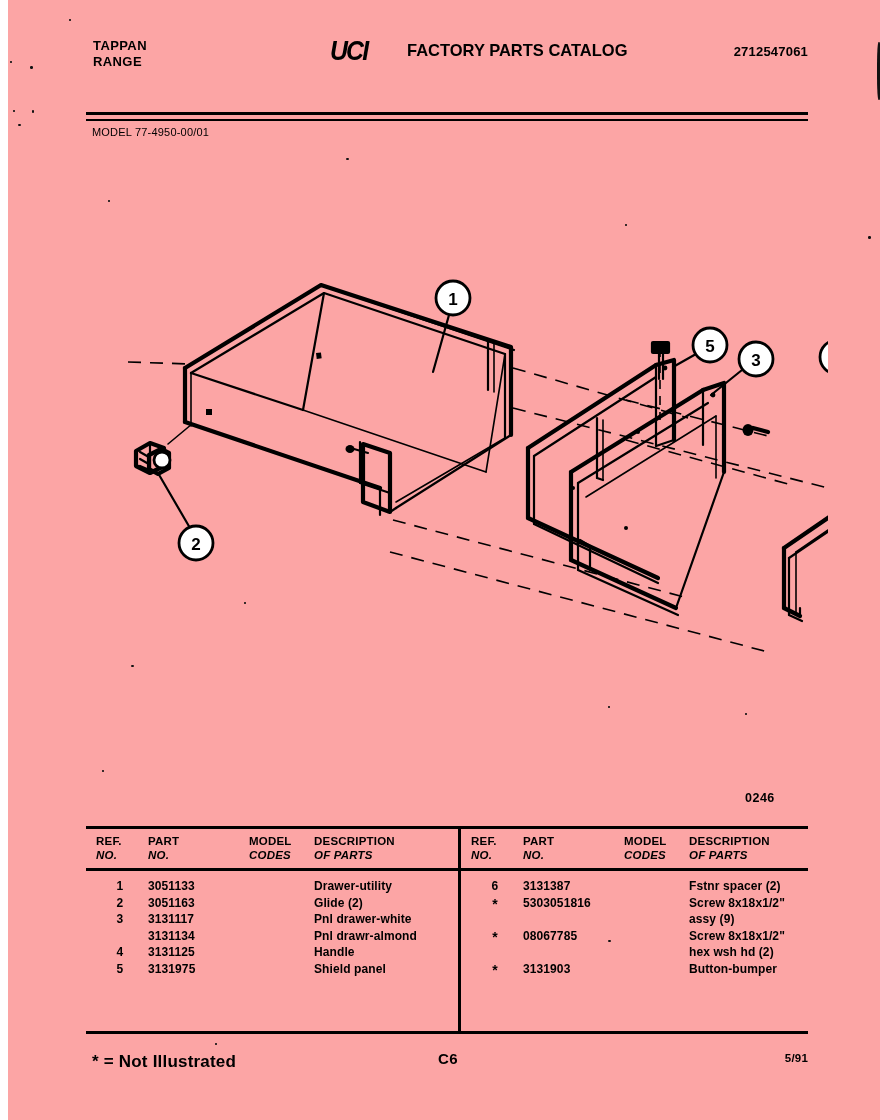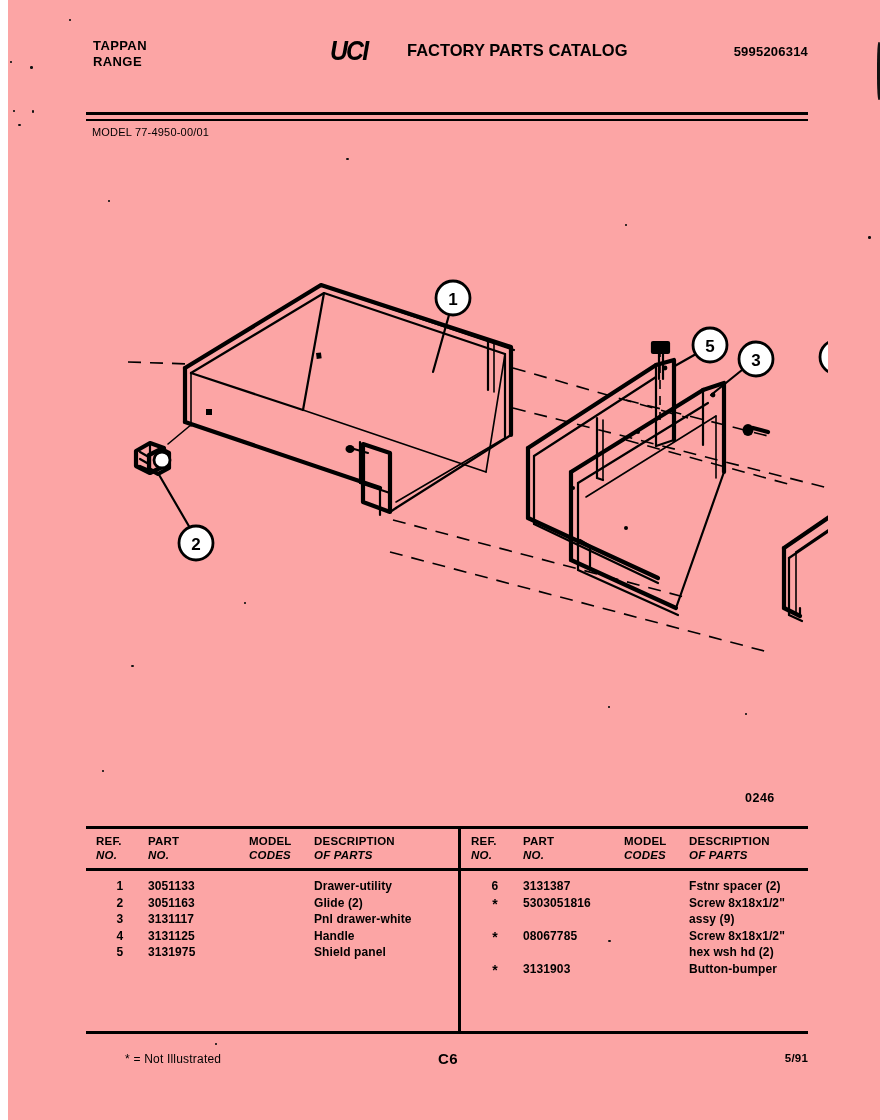--- a/index.html
+++ b/index.html
@@ -206,24 +206,23 @@
   .cell.model { left: 152px; width: 74px; }
   .cell.desc  { left: 228px; width: 165px; }
 
   .cell.ref.star { font-size: 14px; line-height: 18px; }
 
   
   .foot-note {
     position: absolute;
     left: 84px;
     top: 1052px;
-    font-size: 12px;
-    font-weight: normal;
+    font-size: 17px;
+    font-weight: bold;
     letter-spacing: 0.2px;
-    margin-left: 33px;
   }
   .foot-page {
     position: absolute;
     left: 0;
     top: 1050px;
     width: 880px;
     text-align: center;
     font-size: 15px;
     font-weight: bold;
     letter-spacing: 0.5px;
@@ -273,21 +272,21 @@
   <div class="brand">
     <div>TAPPAN</div>
     <div>RANGE</div>
   </div>
 
   <div class="uci-block">
     <span class="uci-logo">UCI</span>
     <span class="uci-title">FACTORY PARTS CATALOG</span>
   </div>
 
-  <div class="cat-number">5995206314</div>
+  <div class="cat-number">2712547061</div>
 
   <div class="rule-thick" style="top:112px;"></div>
   <div class="rule-thin" style="top:119px;"></div>
 
   <div class="model-line">MODEL 77-4950-00/01</div>
 
   <div class="illus">
     <svg width="700" height="450" viewBox="0 0 700 450">
       <defs>
         <style>
@@ -525,20 +524,26 @@
           <span class="cell model"></span>
           <span class="cell desc">Glide (2)</span>
         </div>
         <div class="prow">
           <span class="cell ref">3</span>
           <span class="cell part">3131117</span>
           <span class="cell model"></span>
           <span class="cell desc">Pnl drawer-white</span>
         </div>
         <div class="prow">
+          <span class="cell ref"></span>
+          <span class="cell part">3131134</span>
+          <span class="cell model"></span>
+          <span class="cell desc">Pnl drawr-almond</span>
+        </div>
+        <div class="prow">
           <span class="cell ref">4</span>
           <span class="cell part">3131125</span>
           <span class="cell model"></span>
           <span class="cell desc">Handle</span>
         </div>
         <div class="prow">
           <span class="cell ref">5</span>
           <span class="cell part">3131975</span>
           <span class="cell model"></span>
           <span class="cell desc">Shield panel</span>

